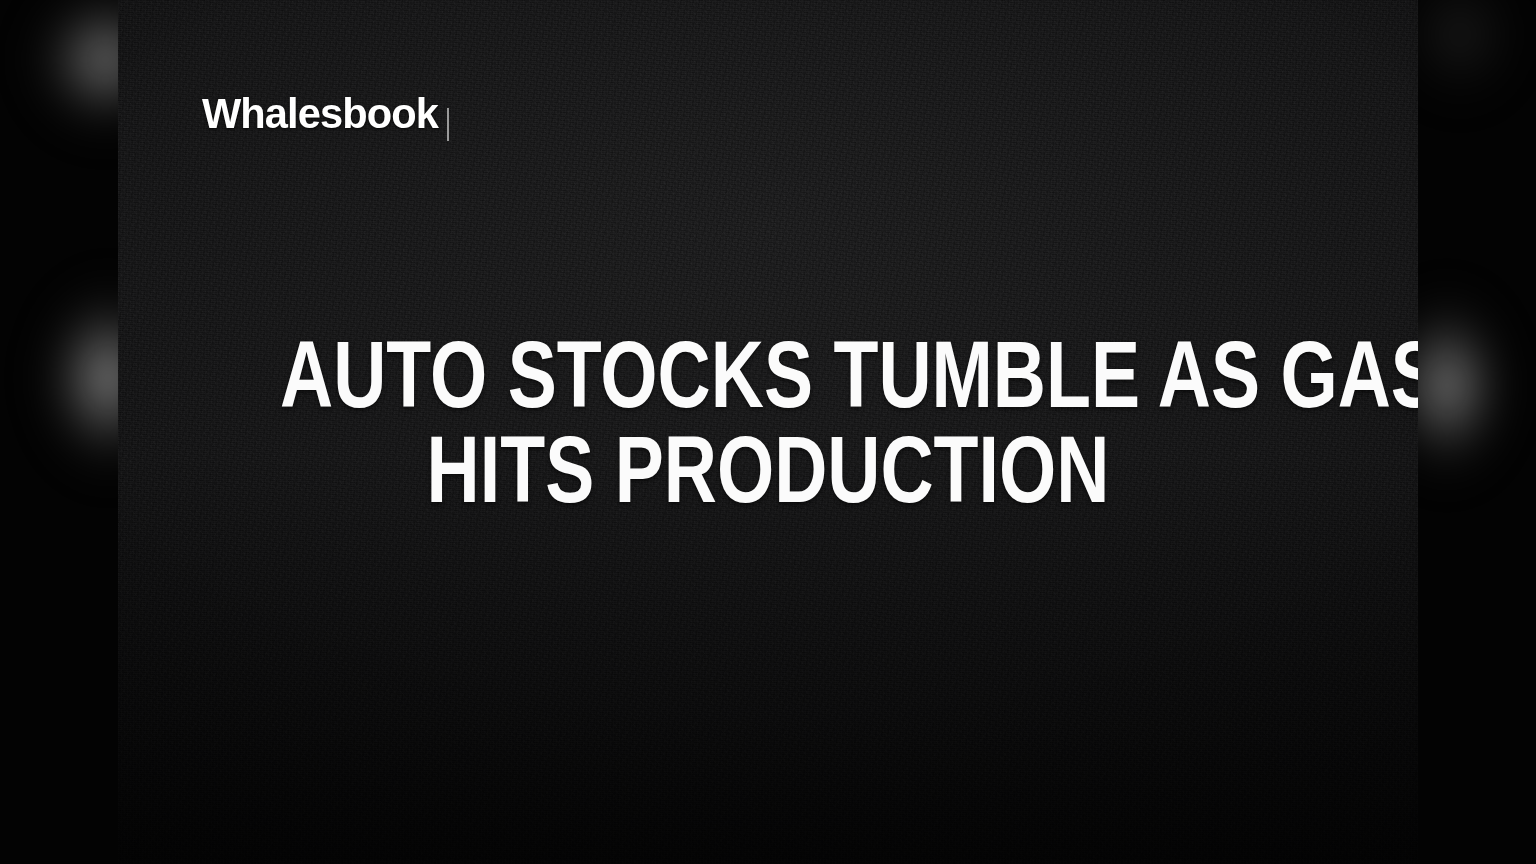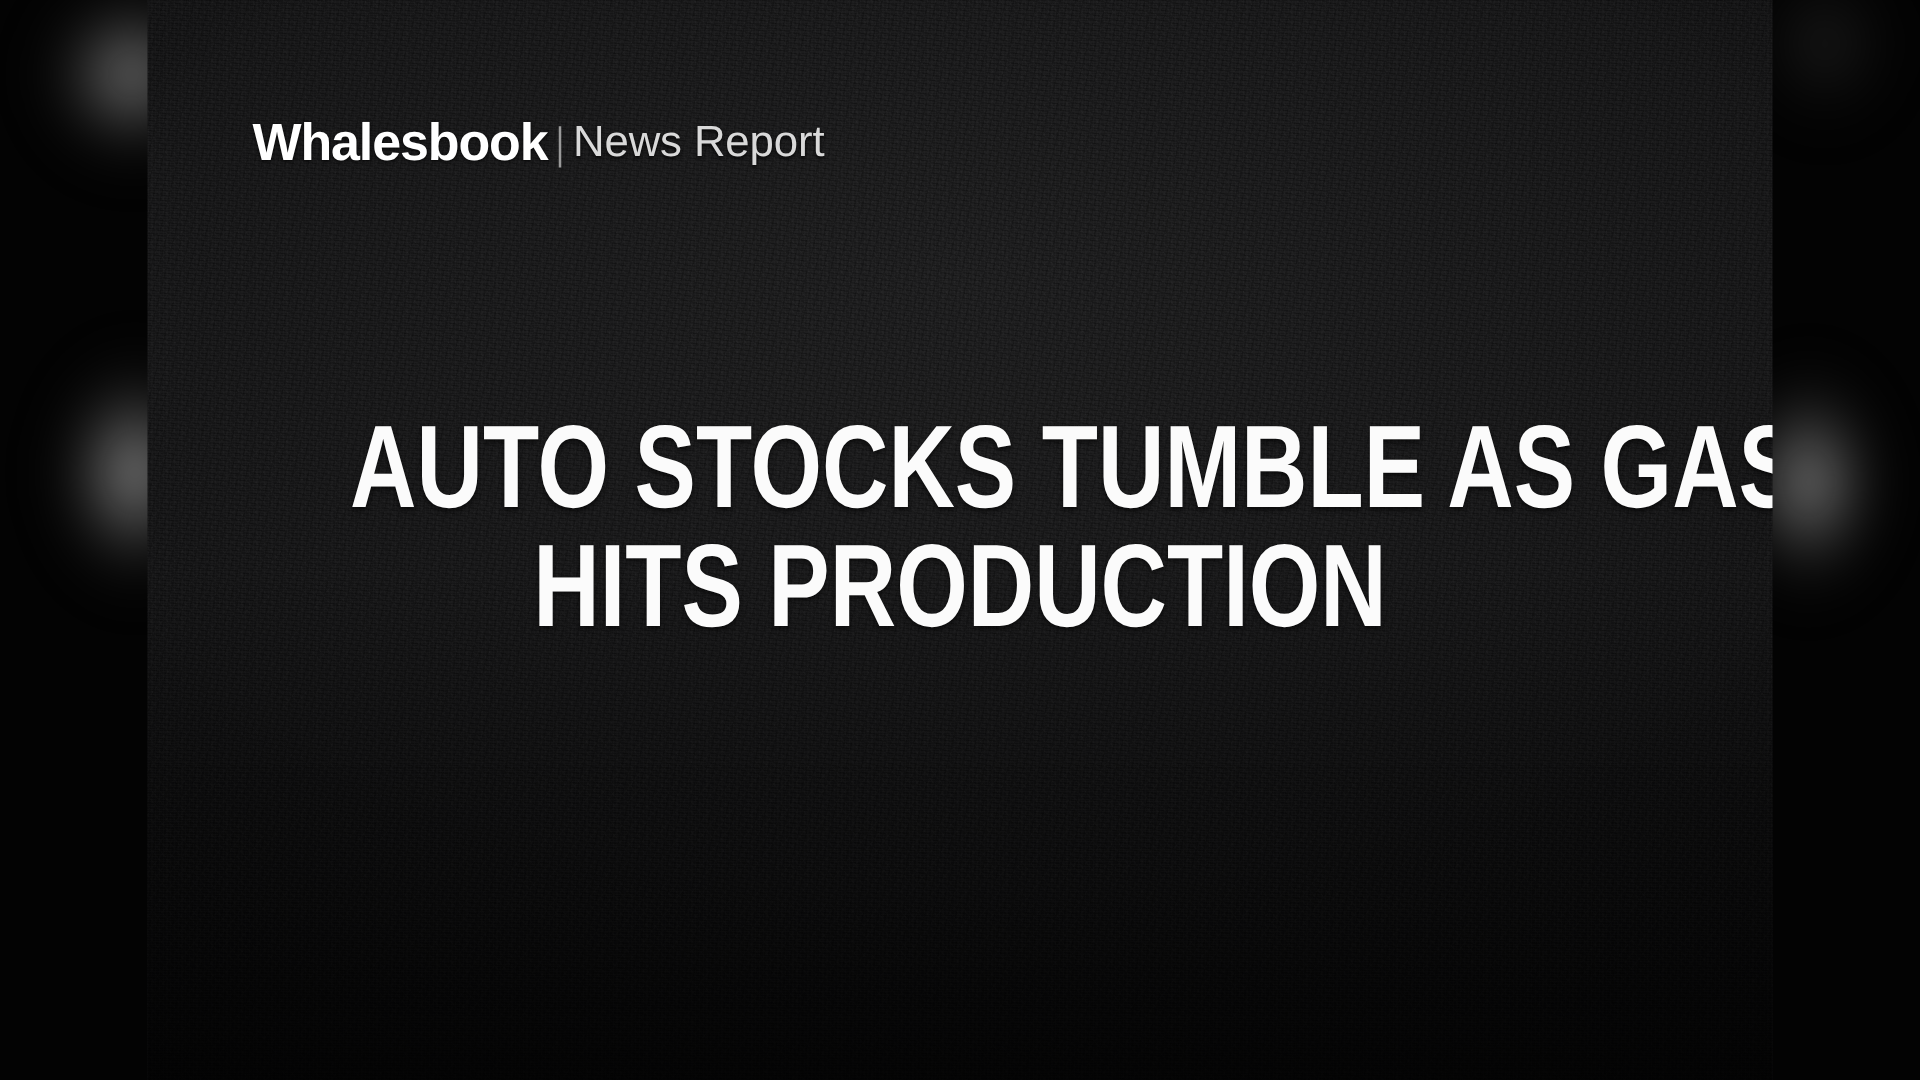--- a/index.html
+++ b/index.html
@@ -105,21 +105,21 @@
       linear-gradient(180deg, rgba(0,0,0,0.00) 0%, rgba(0,0,0,0.00) 52%, rgba(0,0,0,0.40) 84%, rgba(0,0,0,0.70) 100%),
       radial-gradient(130% 110% at 50% 34%, rgba(0,0,0,0) 42%, rgba(0,0,0,0.55) 100%);
   }
 
   
   .brand {
     position: absolute;
     left: 84px;
     top: 90px;
     display: flex;
-    align-items: center;
+    align-items: flex-end;
     white-space: nowrap;
   }
   .brand-name {
     font-size: 42px;
     font-weight: 700;
     color: #ffffff;
     letter-spacing: -0.9px;
     transform: scaleX(0.99);
     transform-origin: left center;
     text-shadow: 0 1px 3px rgba(0,0,0,0.8);
@@ -180,21 +180,20 @@
 
   <div class="card">
 
     <div class="grain"></div>
     <div class="grain2"></div>
     <div class="vignette"></div>
 
     <div class="brand">
       <span class="brand-name">Whalesbook</span>
       <span class="brand-sep"></span>
-      <span class="brand-sub">News Report</span>
     </div>
 
     <div class="headline">
       <span class="headline-line">AUTO STOCKS TUMBLE AS GAS SHORTAGE</span>
       <span class="headline-line">HITS PRODUCTION</span>
     </div>
 
   </div>
 </div>
 

